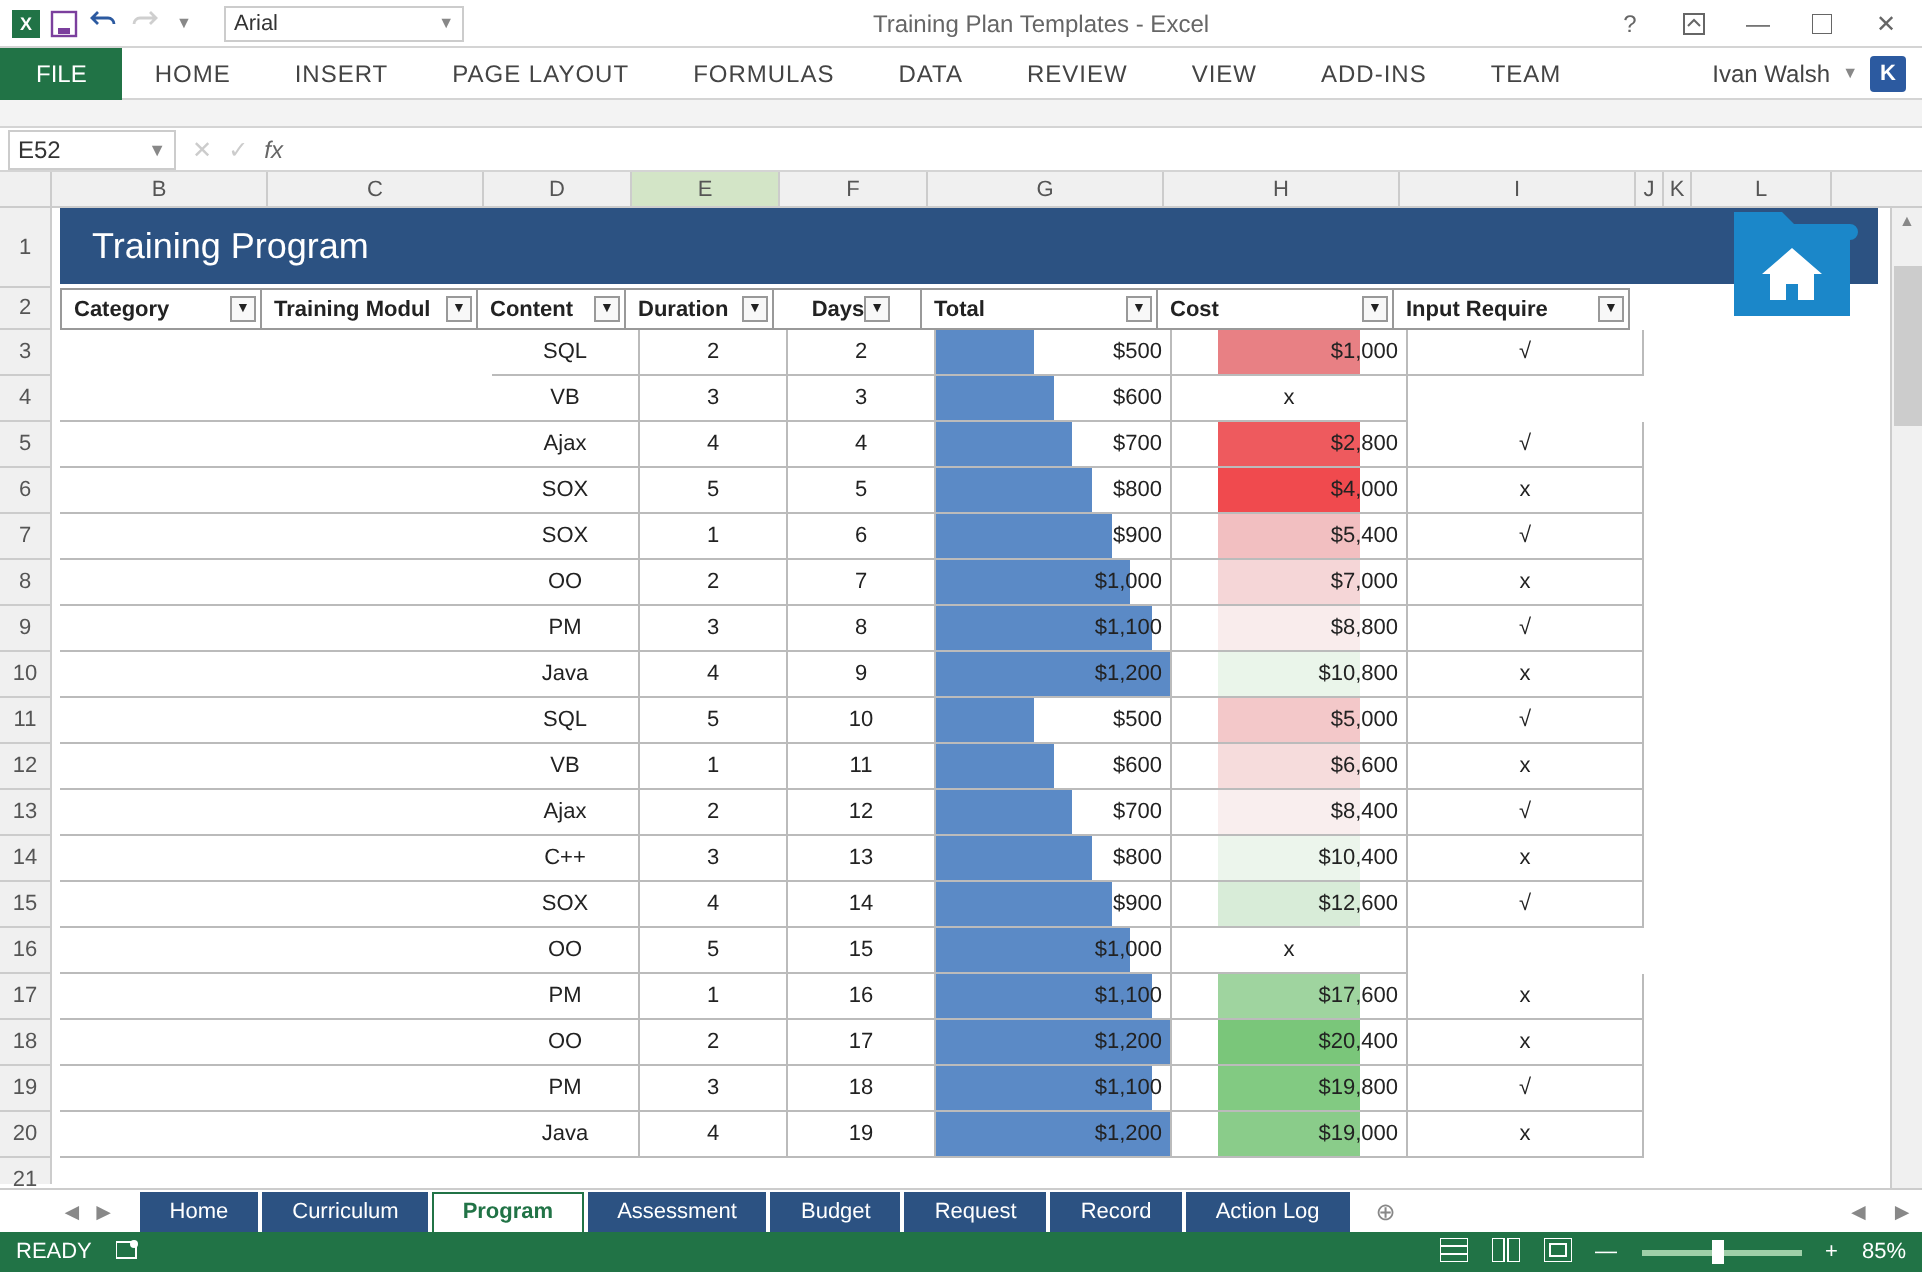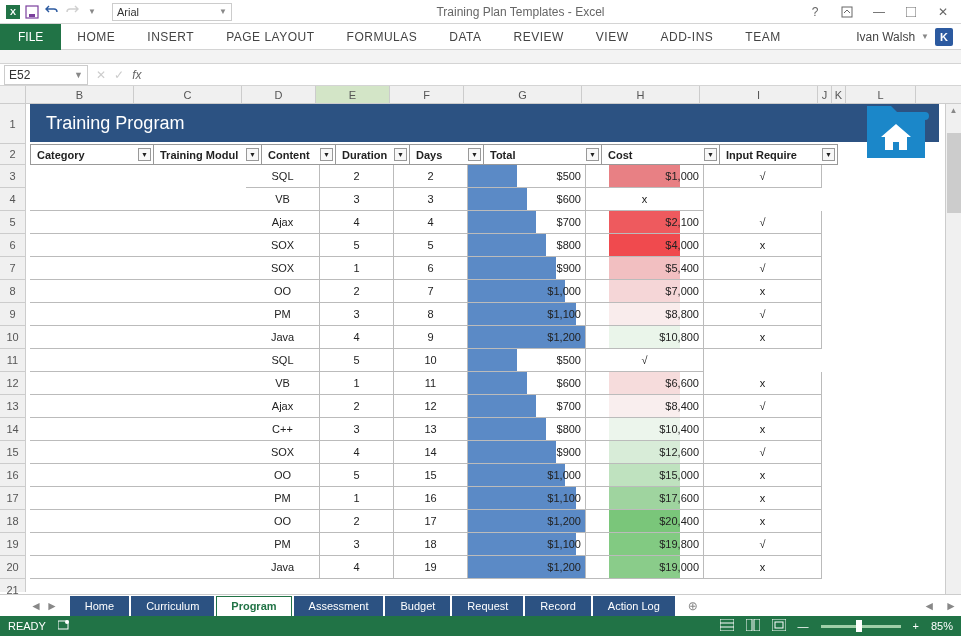--- a/index.html
+++ b/index.html
@@ -209,37 +209,37 @@
       <div class="rowhdr">18</div>
       <div class="rowhdr">19</div>
       <div class="rowhdr">20</div>
       <div class="rowhdr">21</div>
     </div>
   <div class="cells">
     <div class="band">
         <span>Training Program</span>
       </div>
     <div class="thead" id="thead">
-        <div class="th" style="width: 124px;">
+        <div class="th" style="width: 101px;">
           <span>Category</span>
           <span class="ddbtn">▼</span>
         </div>
         <div class="th" style="width: 108px;">
           <span>Training Modul</span>
           <span class="ddbtn">▼</span>
         </div>
         <div class="th" style="width: 74px;">
           <span>Content</span>
           <span class="ddbtn">▼</span>
         </div>
         <div class="th" style="width: 74px;">
           <span>Duration</span>
           <span class="ddbtn">▼</span>
         </div>
-        <div class="th" style="width: 74px;">
+        <div class="th" style="width: 74px; justify-content: center;">
           <span>Days</span>
           <span class="ddbtn">▼</span>
         </div>
         <div class="th" style="width: 118px;">
           <span>Total</span>
           <span class="ddbtn">▼</span>
         </div>
         <div class="th" style="width: 118px;">
           <span>Cost</span>
           <span class="ddbtn">▼</span>
@@ -283,21 +283,21 @@
           <div class="td left" style="width: 108px;">Software 103</div>
           <div class="td center" style="width: 74px;">Ajax</div>
           <div class="td center" style="width: 74px;">4</div>
           <div class="td center" style="width: 74px;">4</div>
           <div class="td right" style="width: 118px;">
             <div class="cost-bar" style="width: 58%;"></div>
             <span class="cost-text">$700</span>
           </div>
           <div class="td right" style="width: 118px;">
             <div class="total-bar" style="width: 60%; left: 20%; background: rgb(238, 90, 94);"></div>
-            <span class="total-text">$2,100</span>
+            <span class="total-text">$2,800</span>
           </div>
           <div class="td center" style="width: 118px;">√</div>
         </div>
         <div class="tr">
           <div class="td left" style="width: 108px;">Company Security</div>
           <div class="td left" style="width: 108px;">Software 104</div>
           <div class="td center" style="width: 74px;">SOX</div>
           <div class="td center" style="width: 74px;">5</div>
           <div class="td center" style="width: 74px;">5</div>
           <div class="td right" style="width: 118px;">
@@ -377,20 +377,24 @@
         <div class="tr">
           <div class="td left" style="width: 108px;">Client Specific</div>
           <div class="td left" style="width: 108px;">Software 109</div>
           <div class="td center" style="width: 74px;">SQL</div>
           <div class="td center" style="width: 74px;">5</div>
           <div class="td center" style="width: 74px;">10</div>
           <div class="td right" style="width: 118px;">
             <div class="cost-bar" style="width: 42%;"></div>
             <span class="cost-text">$500</span>
           </div>
+          <div class="td right" style="width: 118px;">
+            <div class="total-bar" style="width: 60%; left: 20%; background: rgb(243, 200, 201);"></div>
+            <span class="total-text">$5,000</span>
+          </div>
           <div class="td center" style="width: 118px;">√</div>
         </div>
         <div class="tr">
           <div class="td left" style="width: 108px;">Internal</div>
           <div class="td left" style="width: 108px;">Software 140</div>
           <div class="td center" style="width: 74px;">VB</div>
           <div class="td center" style="width: 74px;">1</div>
           <div class="td center" style="width: 74px;">11</div>
           <div class="td right" style="width: 118px;">
             <div class="cost-bar" style="width: 50%;"></div>
@@ -452,24 +456,20 @@
         </div>
         <div class="tr">
           <div class="td left" style="width: 108px;">Internal</div>
           <div class="td left" style="width: 108px;">Software 114</div>
           <div class="td center" style="width: 74px;">OO</div>
           <div class="td center" style="width: 74px;">5</div>
           <div class="td center" style="width: 74px;">15</div>
           <div class="td right" style="width: 118px;">
             <div class="cost-bar" style="width: 83%;"></div>
             <span class="cost-text">$1,000</span>
-          </div>
-          <div class="td right" style="width: 118px;">
-            <div class="total-bar" style="width: 60%; left: 20%; background: rgb(191, 226, 191);"></div>
-            <span class="total-text">$15,000</span>
           </div>
           <div class="td center" style="width: 118px;">x</div>
         </div>
         <div class="tr">
           <div class="td left" style="width: 108px;">Client Specific</div>
           <div class="td left" style="width: 108px;">Software 115</div>
           <div class="td center" style="width: 74px;">PM</div>
           <div class="td center" style="width: 74px;">1</div>
           <div class="td center" style="width: 74px;">16</div>
           <div class="td right" style="width: 118px;">

